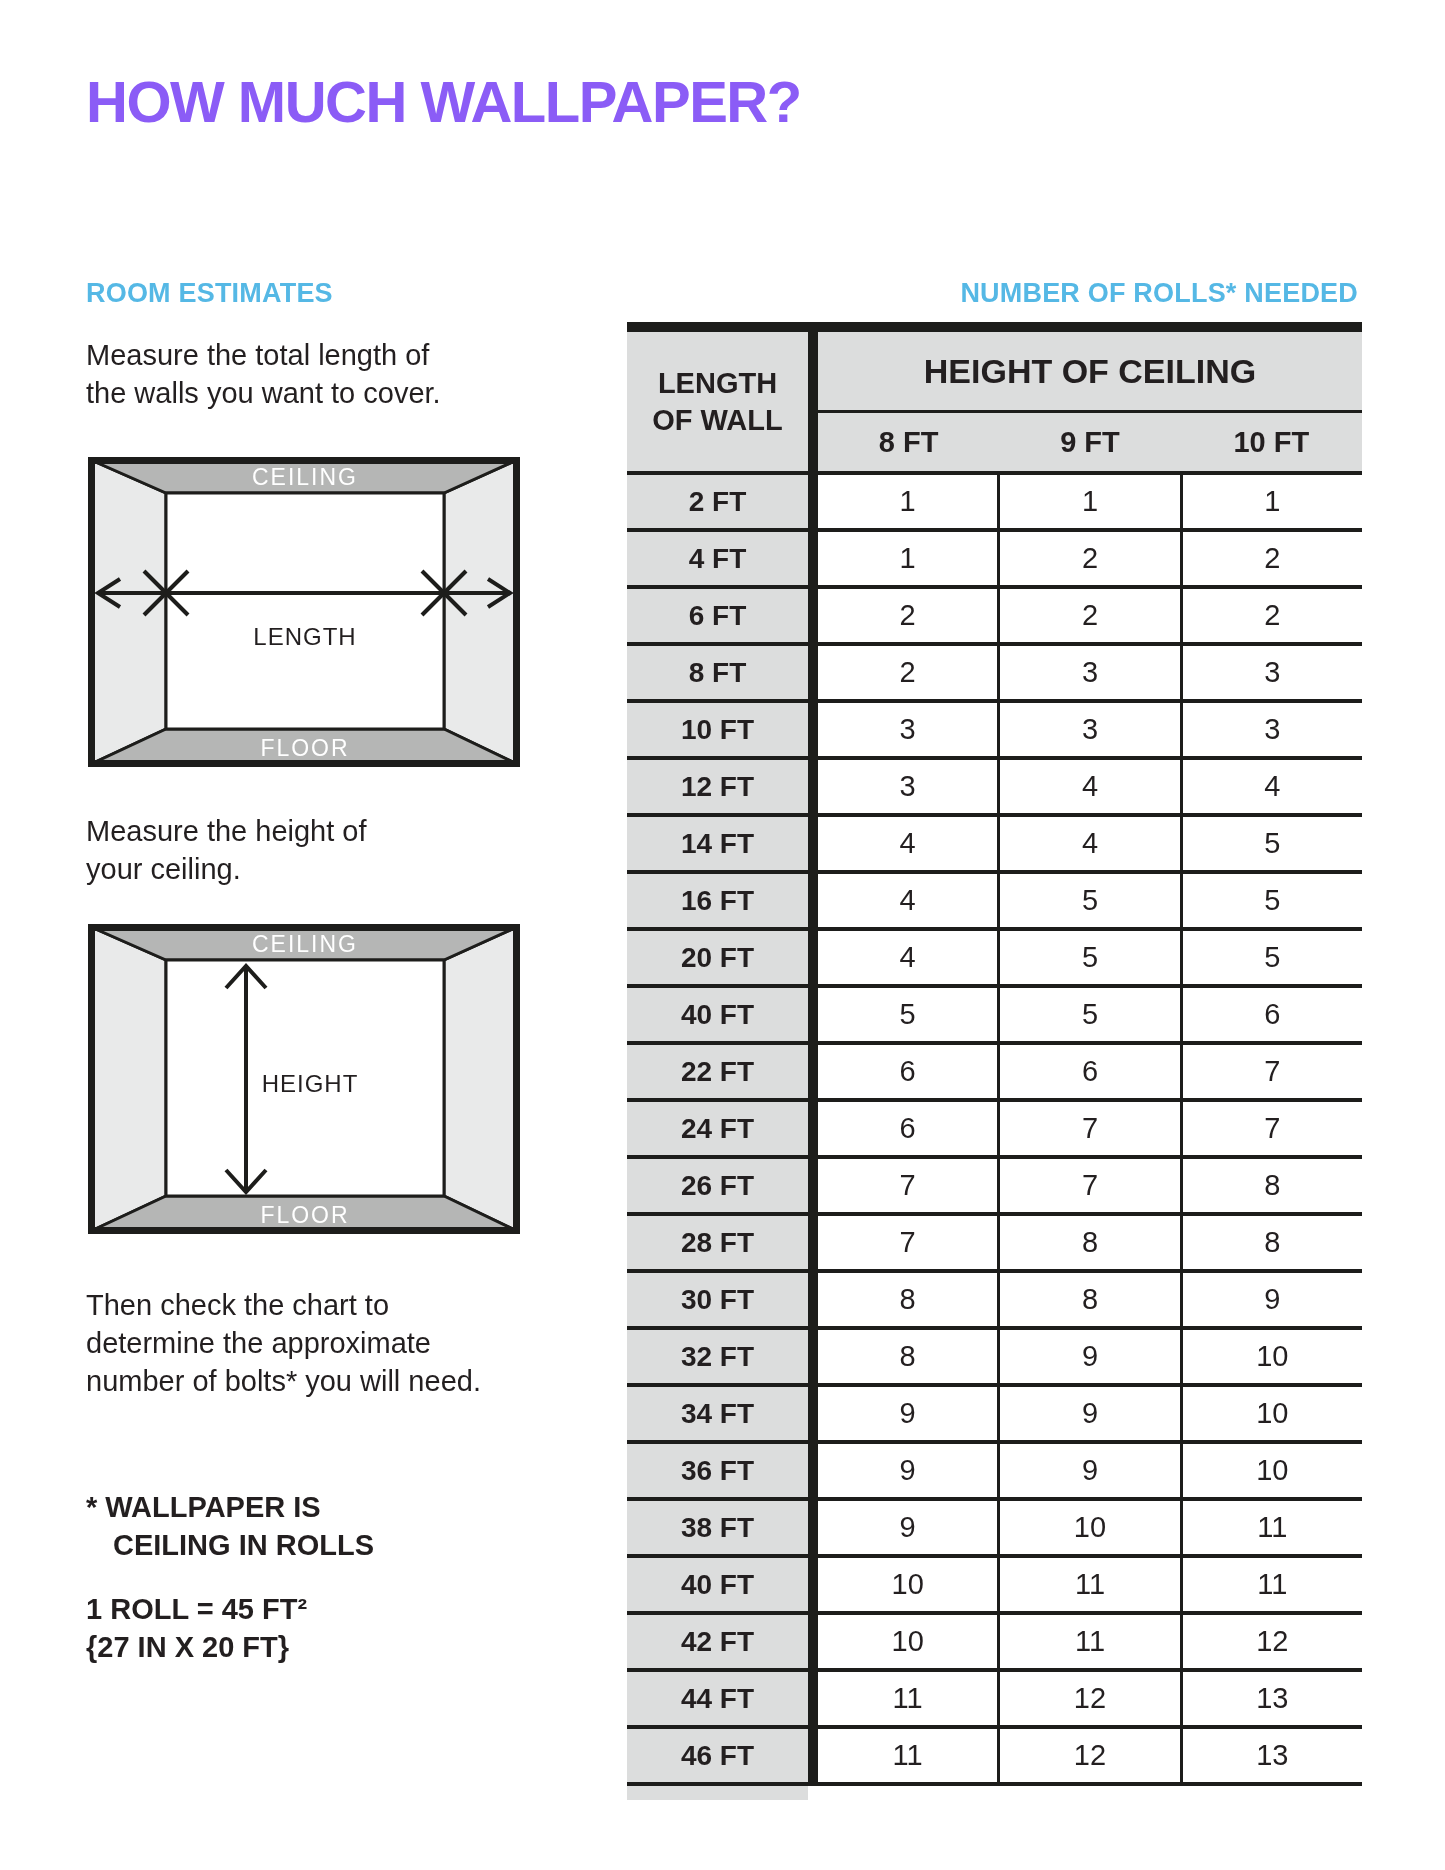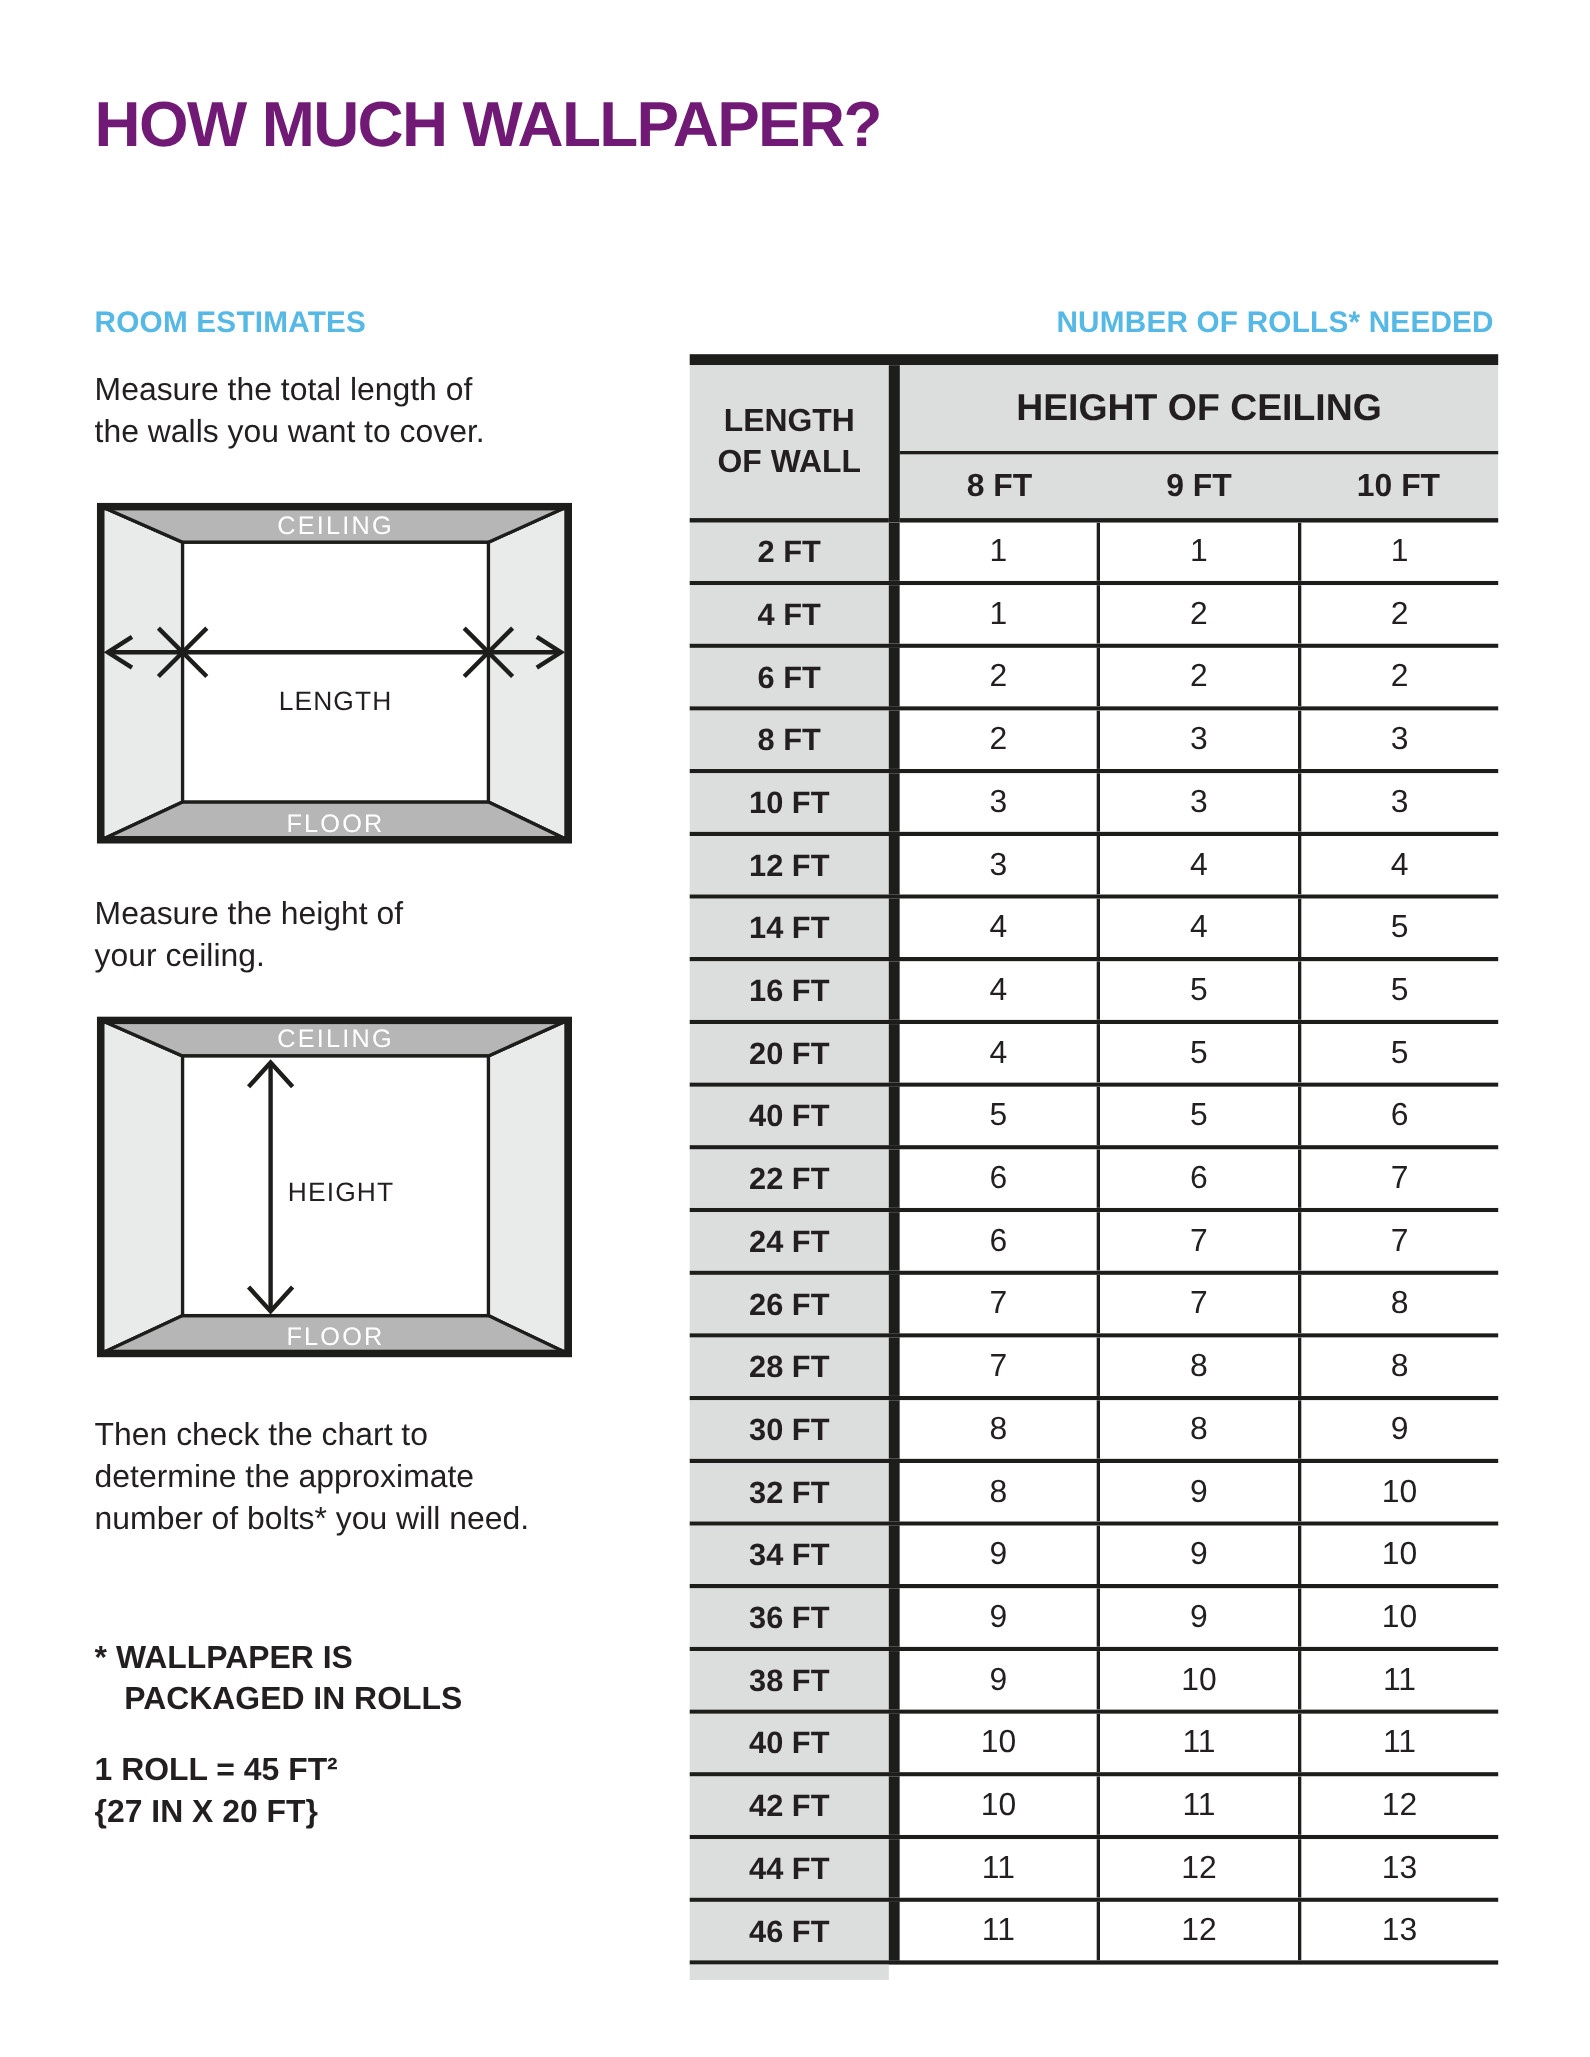--- a/index.html
+++ b/index.html
@@ -4,22 +4,22 @@
 <style>
   html,body { margin:0; padding:0; }
   body {
     width:1445px; height:1870px; position:relative; background:#ffffff;
     font-family:"Liberation Sans","DejaVu Sans",sans-serif; color:#231f20;
     overflow:hidden;
   }
   .pre { white-space:pre-line; }
 
   .page-title {
-    position:absolute; left:86px; top:80px;
-    font-size:58px; font-weight:700; letter-spacing:-1.5px; color:#701a75;
+    position:absolute; left:86px; top:68px;
+    font-size:58px; font-weight:700; letter-spacing:-1.5px; color:#8b5cf6;
   }
   .sec-heading { font-size:27px; font-weight:700; color:#55b8e5; letter-spacing:0.2px; }
   #room-heading  { position:absolute; left:86px; top:278px; }
   #table-heading { position:absolute; left:623px; top:278px; width:735px; text-align:right; }
 
   .body-text { position:absolute; left:86px; font-size:29px; line-height:38px; }
   #step1 { top:336px; }
   #step2 { top:812px; }
   #step3 { top:1286px; }
 
@@ -111,21 +111,21 @@
     <polyline points="138,64 158,42 178,64"></polyline>
     <polyline points="138,246 158,268 178,246"></polyline>
   </g>
   <text x="217" y="28" text-anchor="middle" font-size="23" letter-spacing="2" fill="#ffffff">CEILING</text>
   <text x="217" y="299" text-anchor="middle" font-size="23" letter-spacing="2" fill="#ffffff">FLOOR</text>
   <text x="222" y="168" text-anchor="middle" font-size="24" letter-spacing="1" fill="#231f20">HEIGHT</text>
 </svg>
 
 <div id="footnote" class="note">
   <div class="l1">* WALLPAPER IS</div>
-  <div class="l2">PACKAGED IN ROLLS</div>
+  <div class="l2">CEILING IN ROLLS</div>
 </div>
 <div id="rollinfo" class="note">
   <div>1 ROLL = 45 FT²</div>
   <div>{27 IN X 20 FT}</div>
 </div>
 
 <div id="wtable">
   <div class="thead">
     <div class="th-col1">LENGTH
 OF WALL</div>

